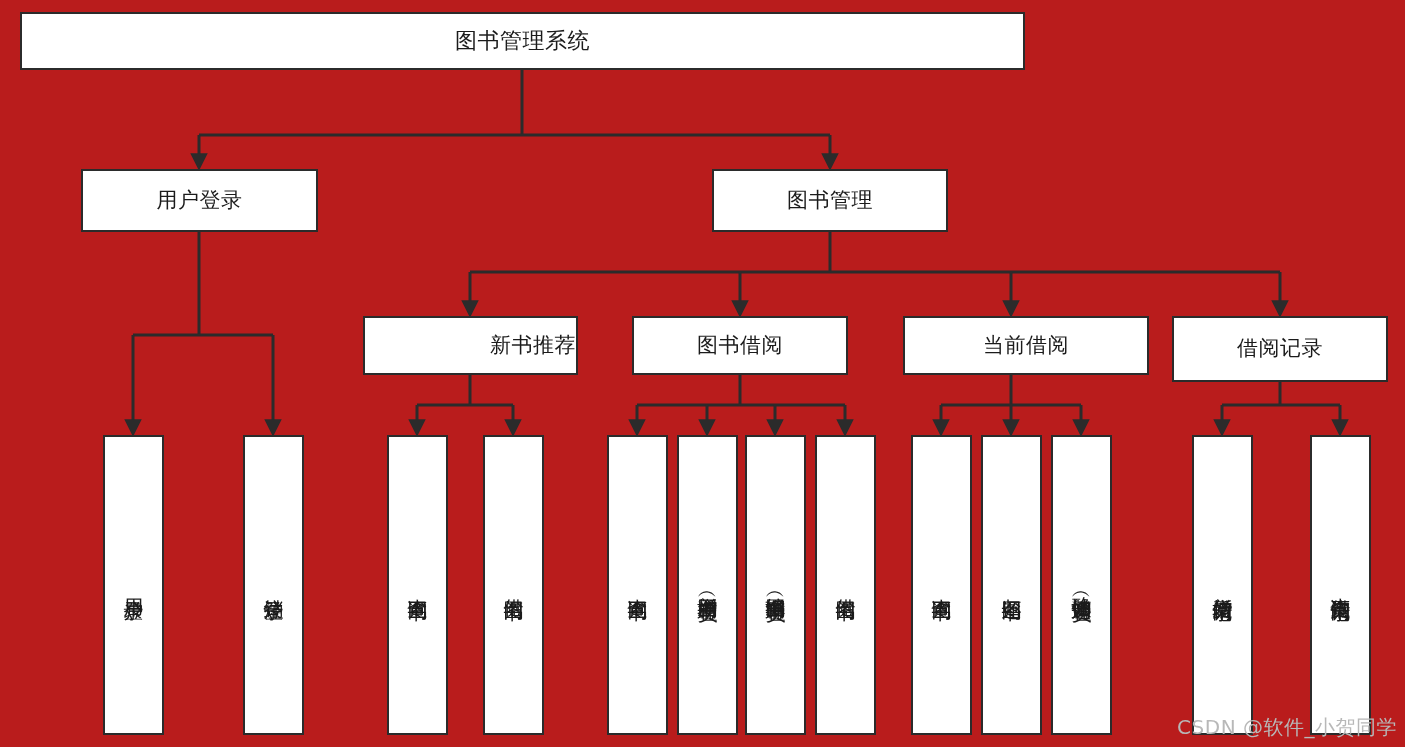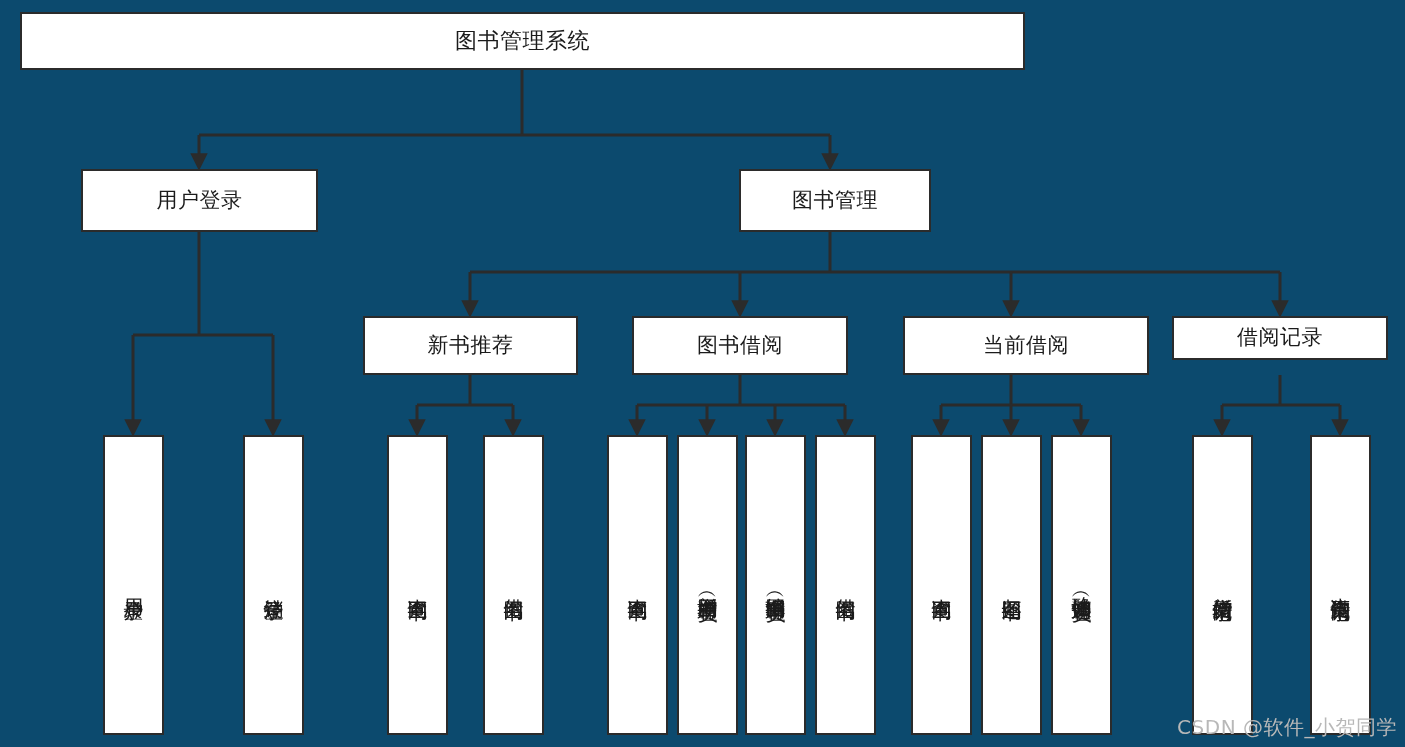--- a/index.html
+++ b/index.html
@@ -8,21 +8,21 @@
     padding: 0;
     background: #ffffff;
   }
   body {
     font-family: "DejaVu Sans", "Liberation Sans", sans-serif;
   }
   #diagram-root {
     position: relative;
     width: 1405px;
     height: 747px;
-    background: #0c4a6e;
+    background: #b91c1c;
     overflow: hidden;
   }
   #diagram-svg {
     position: absolute;
     left: 0;
     top: 0;
     width: 1405px;
     height: 747px;
   }
   .node {
@@ -127,34 +127,34 @@
     </g>
   </svg>
 
   <div class="node root horiz" style="left:20px; top:12px; width:1005px; height:58px;">
     <span class="node-label">图书管理系统</span>
   </div>
 
   <div class="node horiz" style="left:81px; top:169px; width:237px; height:63px;">
     <span class="node-label">用户登录</span>
   </div>
-  <div class="node horiz" style="left:712px; top:169px; width:192px; height:63px;margin-left:27px;">
+  <div class="node horiz" style="left:712px; top:169px; width:236px; height:63px;">
     <span class="node-label">图书管理</span>
   </div>
 
-  <div class="node horiz" style="left:363px; top:316px; width:215px; height:59px;">
+  <div class="node horiz" style="left:363px; top:316px; width:215px; height:59px;justify-content:flex-end;">
     <span class="node-label">新书推荐</span>
   </div>
   <div class="node horiz" style="left:632px; top:316px; width:216px; height:59px;">
     <span class="node-label">图书借阅</span>
   </div>
   <div class="node horiz" style="left:903px; top:316px; width:246px; height:59px;">
     <span class="node-label">当前借阅</span>
   </div>
-  <div class="node horiz" style="left:1172px; top:316px; width:216px; height:44px;">
+  <div class="node horiz" style="left:1172px; top:316px; width:216px; height:66px;">
     <span class="node-label">借阅记录</span>
   </div>
 
   <div class="node vert" style="left:103px; top:435px; width:61px; height:300px;">
     <span class="node-label">用户登录</span>
   </div>
   <div class="node vert" style="left:243px; top:435px; width:61px; height:300px;">
     <span class="node-label">注销登录</span>
   </div>
 

